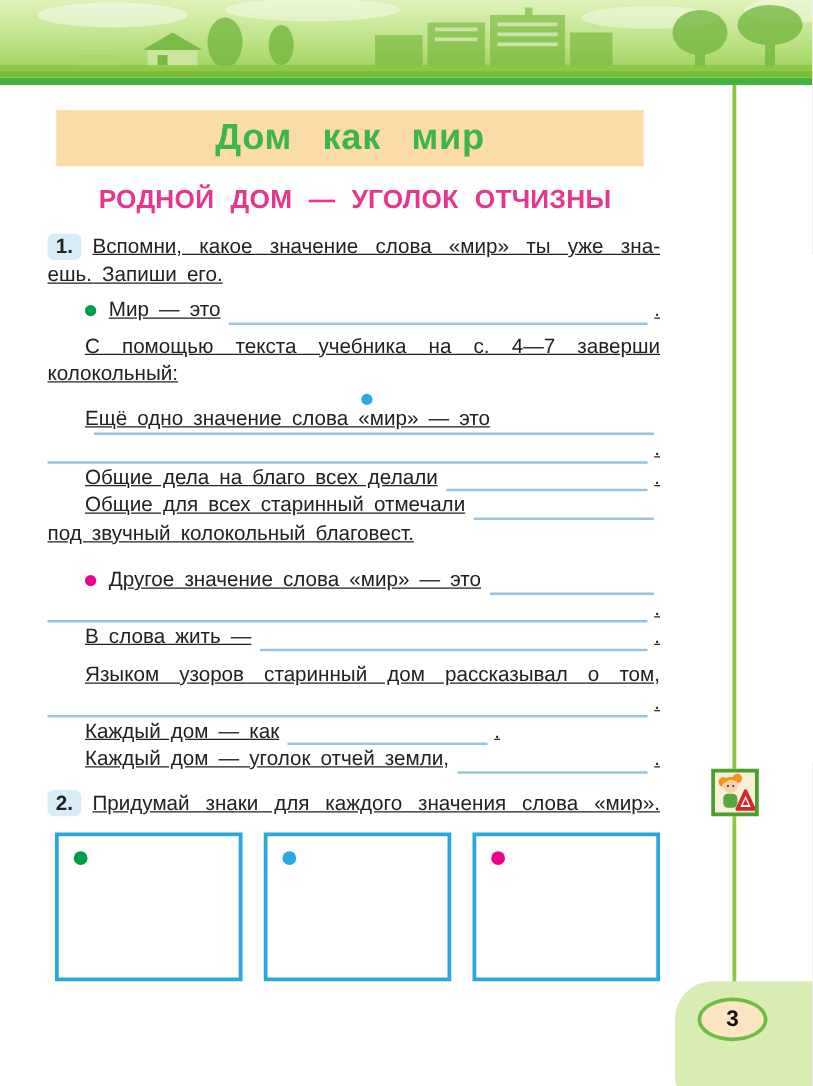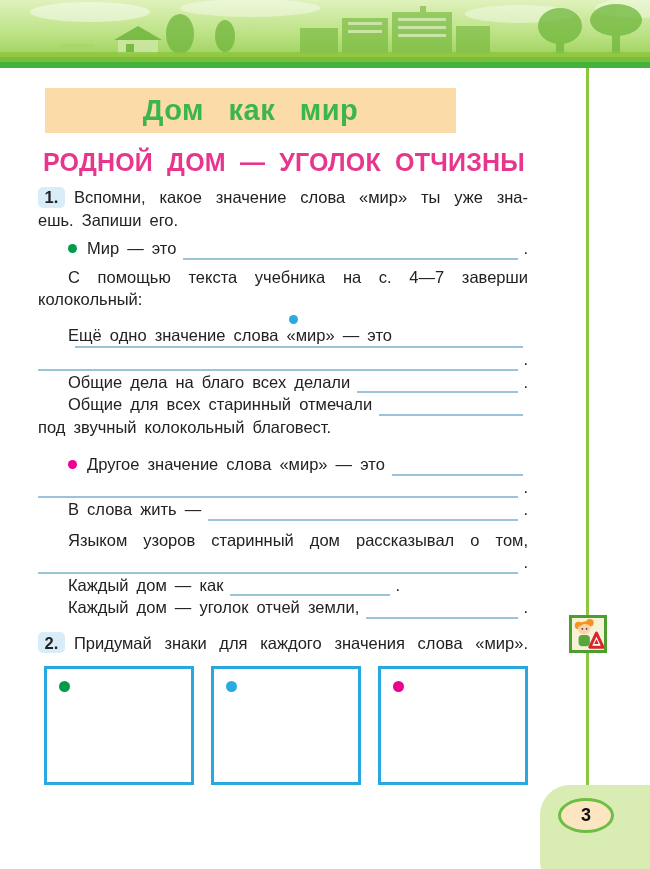--- a/index.html
+++ b/index.html
@@ -7,31 +7,31 @@
         font-family:"Liberation Sans", sans-serif;}
 
   
   .banner{position:absolute;left:0;top:0;width:650px;height:62px;}
   .banner-strip{position:absolute;left:0;top:62px;width:650px;height:6px;background:#44B33E;}
 
   
   .vline{position:absolute;left:586px;top:68px;width:3px;height:735px;background:#8DC63F;z-index:1;}
 
   
-  .title-band{position:absolute;left:45px;top:88px;width:411px;height:45px;background:#FBDBA7;
+  .title-band{position:absolute;left:45px;top:88px;width:470px;height:45px;background:#FBDBA7;
               display:flex;align-items:center;justify-content:center;}
   .title-band span{font-size:29px;font-weight:bold;color:#3CB54A;word-spacing:16px;letter-spacing:.5px;}
   .subtitle{position:absolute;left:38px;top:148px;width:492px;text-align:center;
-            font-size:25px;font-weight:bold;color:#E7368E;word-spacing:7px;letter-spacing:.2px;}
+            font-size:21px;font-weight:bold;color:#E7368E;word-spacing:7px;letter-spacing:.2px;}
 
   
   .main{position:absolute;left:38px;top:186px;width:490px;z-index:2;}
   .row{display:flex;align-items:baseline;min-height:22.5px;line-height:22.5px;
        font-size:16.5px;color:#222;word-spacing:3.5px;}
-  .row .txt{white-space:nowrap;}
+  .row .txt{white-space:nowrap;text-decoration:underline;}
   .row.stretch .txt{flex:1 1 auto;white-space:normal;text-align:justify;text-align-last:justify;}
   .row.indent{padding-left:30px;}
   .badge{flex:0 0 auto;display:inline-flex;align-items:center;justify-content:center;
          width:27px;height:21px;border-radius:5px;background:#D9EDF8;font-weight:bold;
          font-size:16.5px;margin-right:9px;}
   .bullet{flex:0 0 auto;width:9px;height:9px;border-radius:50%;margin-right:10px;align-self:center;}
   .blank{border-bottom:2px solid #9CC3DC;align-self:stretch;margin-left:7px;margin-right:5px;min-width:40px;}
   .row .blank:first-child{margin-left:0;}
 
   

